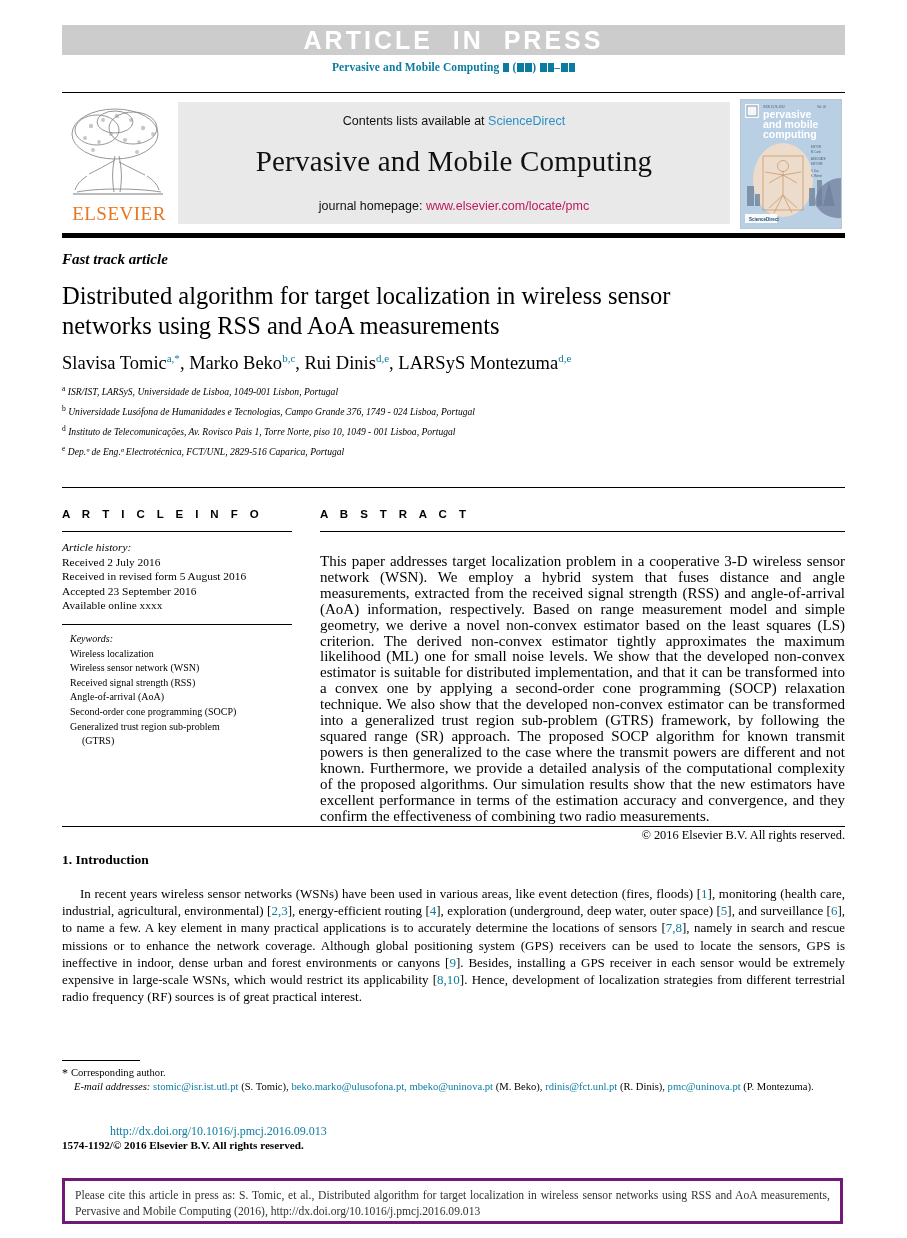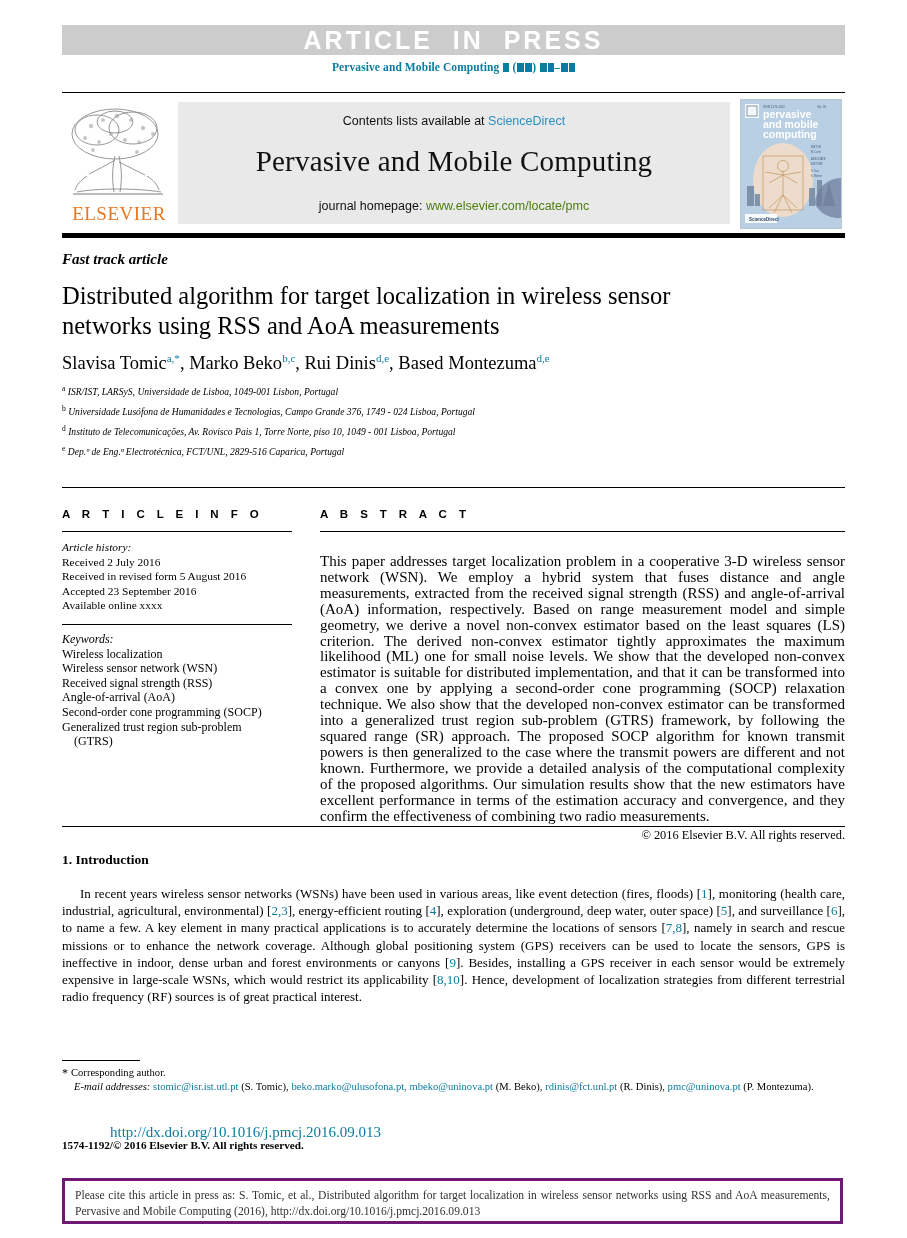--- a/index.html
+++ b/index.html
@@ -139,21 +139,21 @@
     letter-spacing: 0.2px;
   }
   .homepage-line {
     margin-top: 21px;
     font-family: "Liberation Sans", sans-serif;
     font-size: 12.5px;
     color: #111;
   }
   .homepage-line a,
   .homepage-url {
-    color: #4d7c0f;
+    color: #be185d;
     text-decoration: none;
     margin-top: 29px;
   }
   .cover-thumb {
     position: absolute;
     left: 678px;
     top: 0px;
     width: 100px;
     height: 128px;
     border: 1px solid #b9c6d4;
@@ -249,22 +249,23 @@
 
   .kw-rule {
     width: 230px;
     height: 1px;
     background: #000;
     margin-top: 11px;
   }
   .keywords {
     margin-top: 7px;
     font-family: "Liberation Serif", serif;
-    font-size: 12px;
+    font-size: 10px;
     line-height: 14.6px;
+    margin-left: 8px;
   }
   .keywords .it { font-style: italic; }
   .kw-indent { padding-left: 12px; display: block; }
 
   .abstract-body {
     margin-top: 22px;
     font-family: "Liberation Serif", serif;
     font-size: 15px;
     line-height: 15.9px;
     text-align: justify;
@@ -324,21 +325,21 @@
     padding-right: 3px;
   }
   .footnotes .em-label { font-style: italic; }
   .mail { color: #0b7ba0; }
   .fn-indent { display: block; padding-left: 12px; }
   .doi-line {
     position: absolute;
     left: 62px;
     top: 1124px;
     font-family: "Liberation Serif", serif;
-    font-size: 15px;
+    font-size: 12px;
     color: #0b7ba0;
     padding-left: 48px;
   }
   .issn-line {
     position: absolute;
     left: 62px;
     top: 1139px;
     font-family: "Liberation Serif", serif;
     font-weight: bold;
     font-size: 11.2px;
@@ -472,21 +473,21 @@
       </svg>
     </div>
   </div>
 
   <div class="rule-thick" id="rule-after-masthead"></div>
 
   <div class="fast-track">Fast track article</div>
   <div class="article-title">Distributed algorithm for target localization in wireless sensor networks using RSS and AoA measurements</div>
 
   <div class="authors">
-    <span><span>Slavisa Tomic</span><sup>a,*</sup></span><span>, </span><span><span>Marko Beko</span><sup>b,c</sup></span><span>, </span><span><span>Rui Dinis</span><sup>d,e</sup></span><span>, </span><span><span>Based Montezuma</span><sup>d,e</sup></span>
+    <span><span>Slavisa Tomic</span><sup>a,*</sup></span><span>, </span><span><span>Marko Beko</span><sup>b,c</sup></span><span>, </span><span><span>Rui Dinis</span><sup>d,e</sup></span><span>, </span><span><span>LARSyS Montezuma</span><sup>d,e</sup></span>
   </div>
 
   <div class="affils">
     <div class="aff"><sup>a</sup> <span>ISR/IST, LARSyS, Universidade de Lisboa, 1049-001 Lisbon, Portugal</span></div>
     <div class="aff"><sup>b</sup> <span>Universidade Lusófona de Humanidades e Tecnologias, Campo Grande 376, 1749 - 024 Lisboa, Portugal</span></div>
     <div class="aff"><sup>d</sup> <span>Instituto de Telecomunicações, Av. Rovisco Pais 1, Torre Norte, piso 10, 1049 - 001 Lisboa, Portugal</span></div>
     <div class="aff"><sup>e</sup> <span>Dep.º de Eng.ª Electrotécnica, FCT/UNL, 2829-516 Caparica, Portugal</span></div>
   </div>
 
   <div class="rule-thin" id="rule-after-affils"></div>

